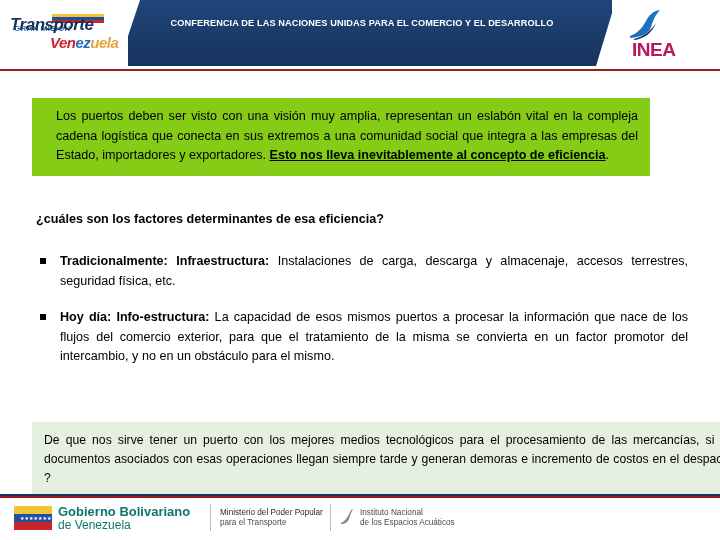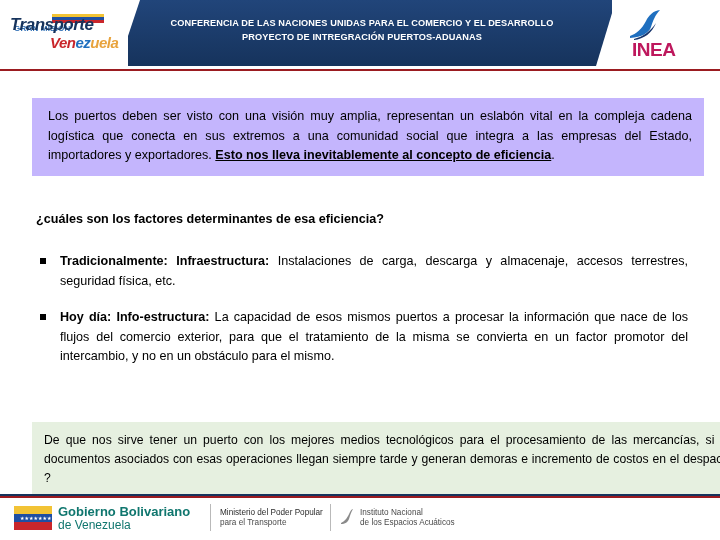--- a/index.html
+++ b/index.html
@@ -156,24 +156,24 @@
   
   .content {
     position: absolute;
     left: 0; top: 74px;
     width: 720px;
     height: 420px;
   }
   .gray-box {
     position: absolute;
     left: 32px; top: 24px;
-    width: 672px;
+    width: 618px;
     box-sizing: border-box;
-    background: #c4b5fd;
-    padding: 9px 12px 10px 16px;
+    background: #84cc16;
+    padding: 9px 12px 10px 24px;
     font-size: 12.6px;
     line-height: 19.5px;
     color: #000000;
     text-align: justify;
   }
   .gray-box .emph {
     font-weight: bold;
     text-decoration: underline;
   }
 
@@ -307,21 +307,20 @@
 
 <div class="slide-header">
   <div class="header-band"></div>
   <div class="header-white-left"></div>
   <div class="header-angle-left"></div>
   <div class="header-white-right"></div>
   <div class="header-angle-right"></div>
 
   <div class="header-title">
     <div>CONFERENCIA DE LAS NACIONES UNIDAS PARA EL COMERCIO Y EL DESARROLLO</div>
-    <div>PROYECTO DE INTREGRACIÓN PUERTOS-ADUANAS</div>
   </div>
 
   <div class="logo-gm">
     <div class="gm-line1">GRAN MISIÓN</div>
     <div class="gm-flagbar"></div>
     <div class="gm-dots">
       <span class="gm-dot"></span><span class="gm-dot"></span><span class="gm-dot"></span>
       <span class="gm-dot"></span><span class="gm-dot"></span><span class="gm-dot"></span>
       <span class="gm-dot"></span><span class="gm-dot"></span>
     </div>

